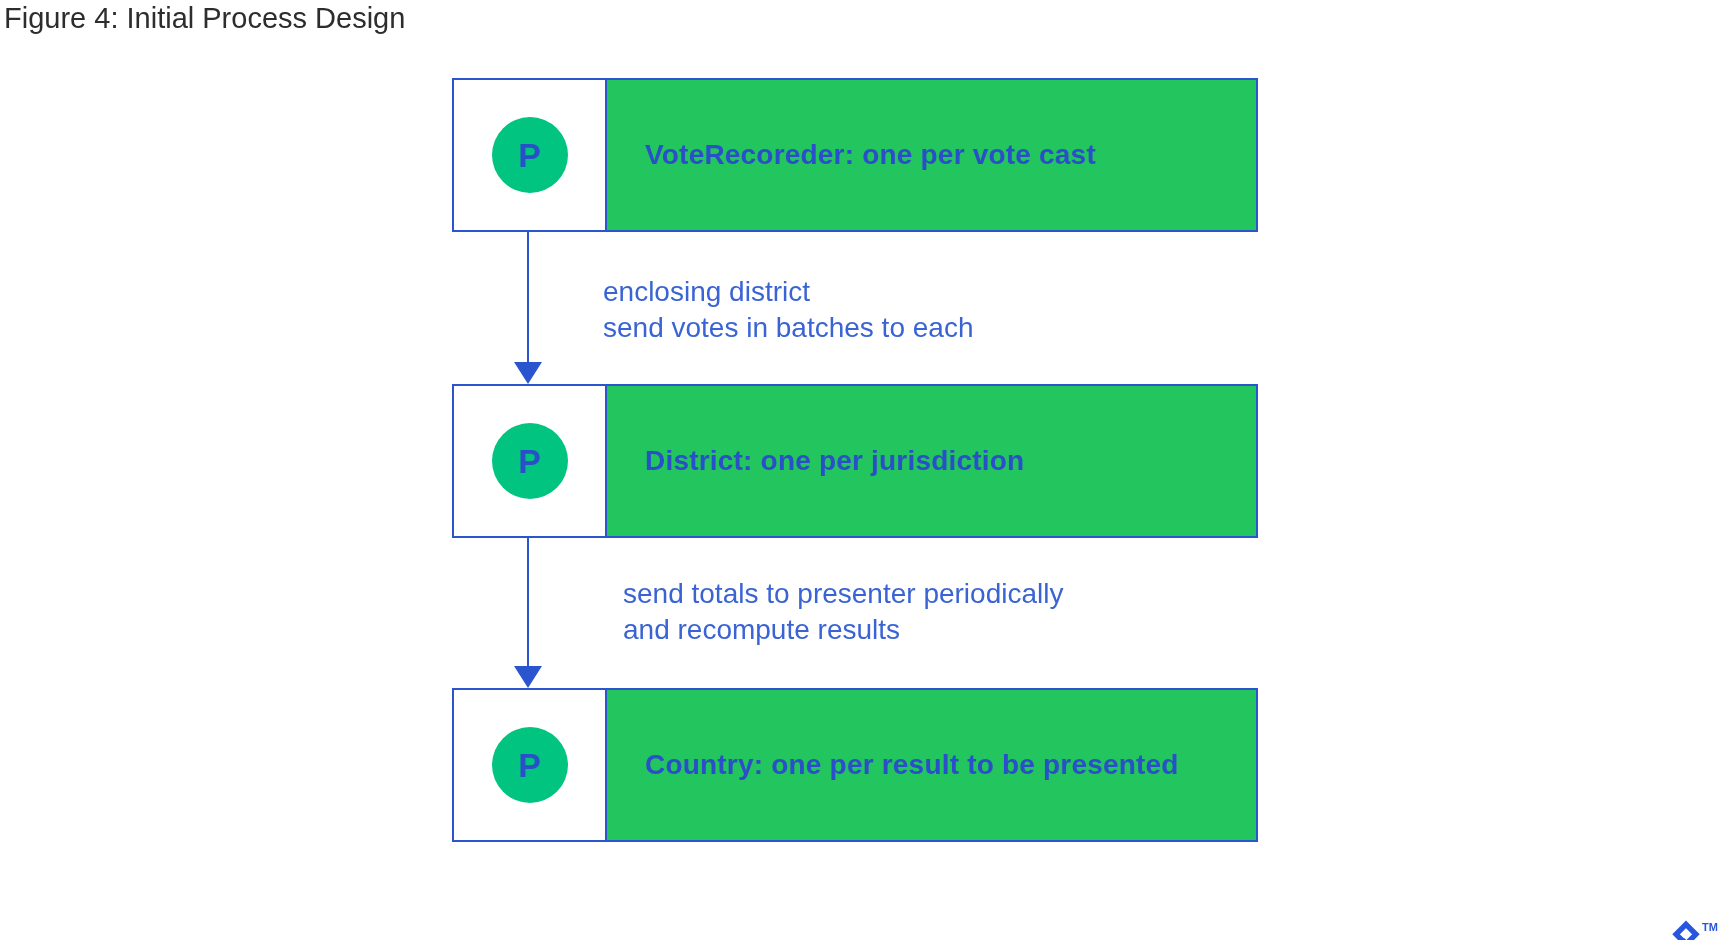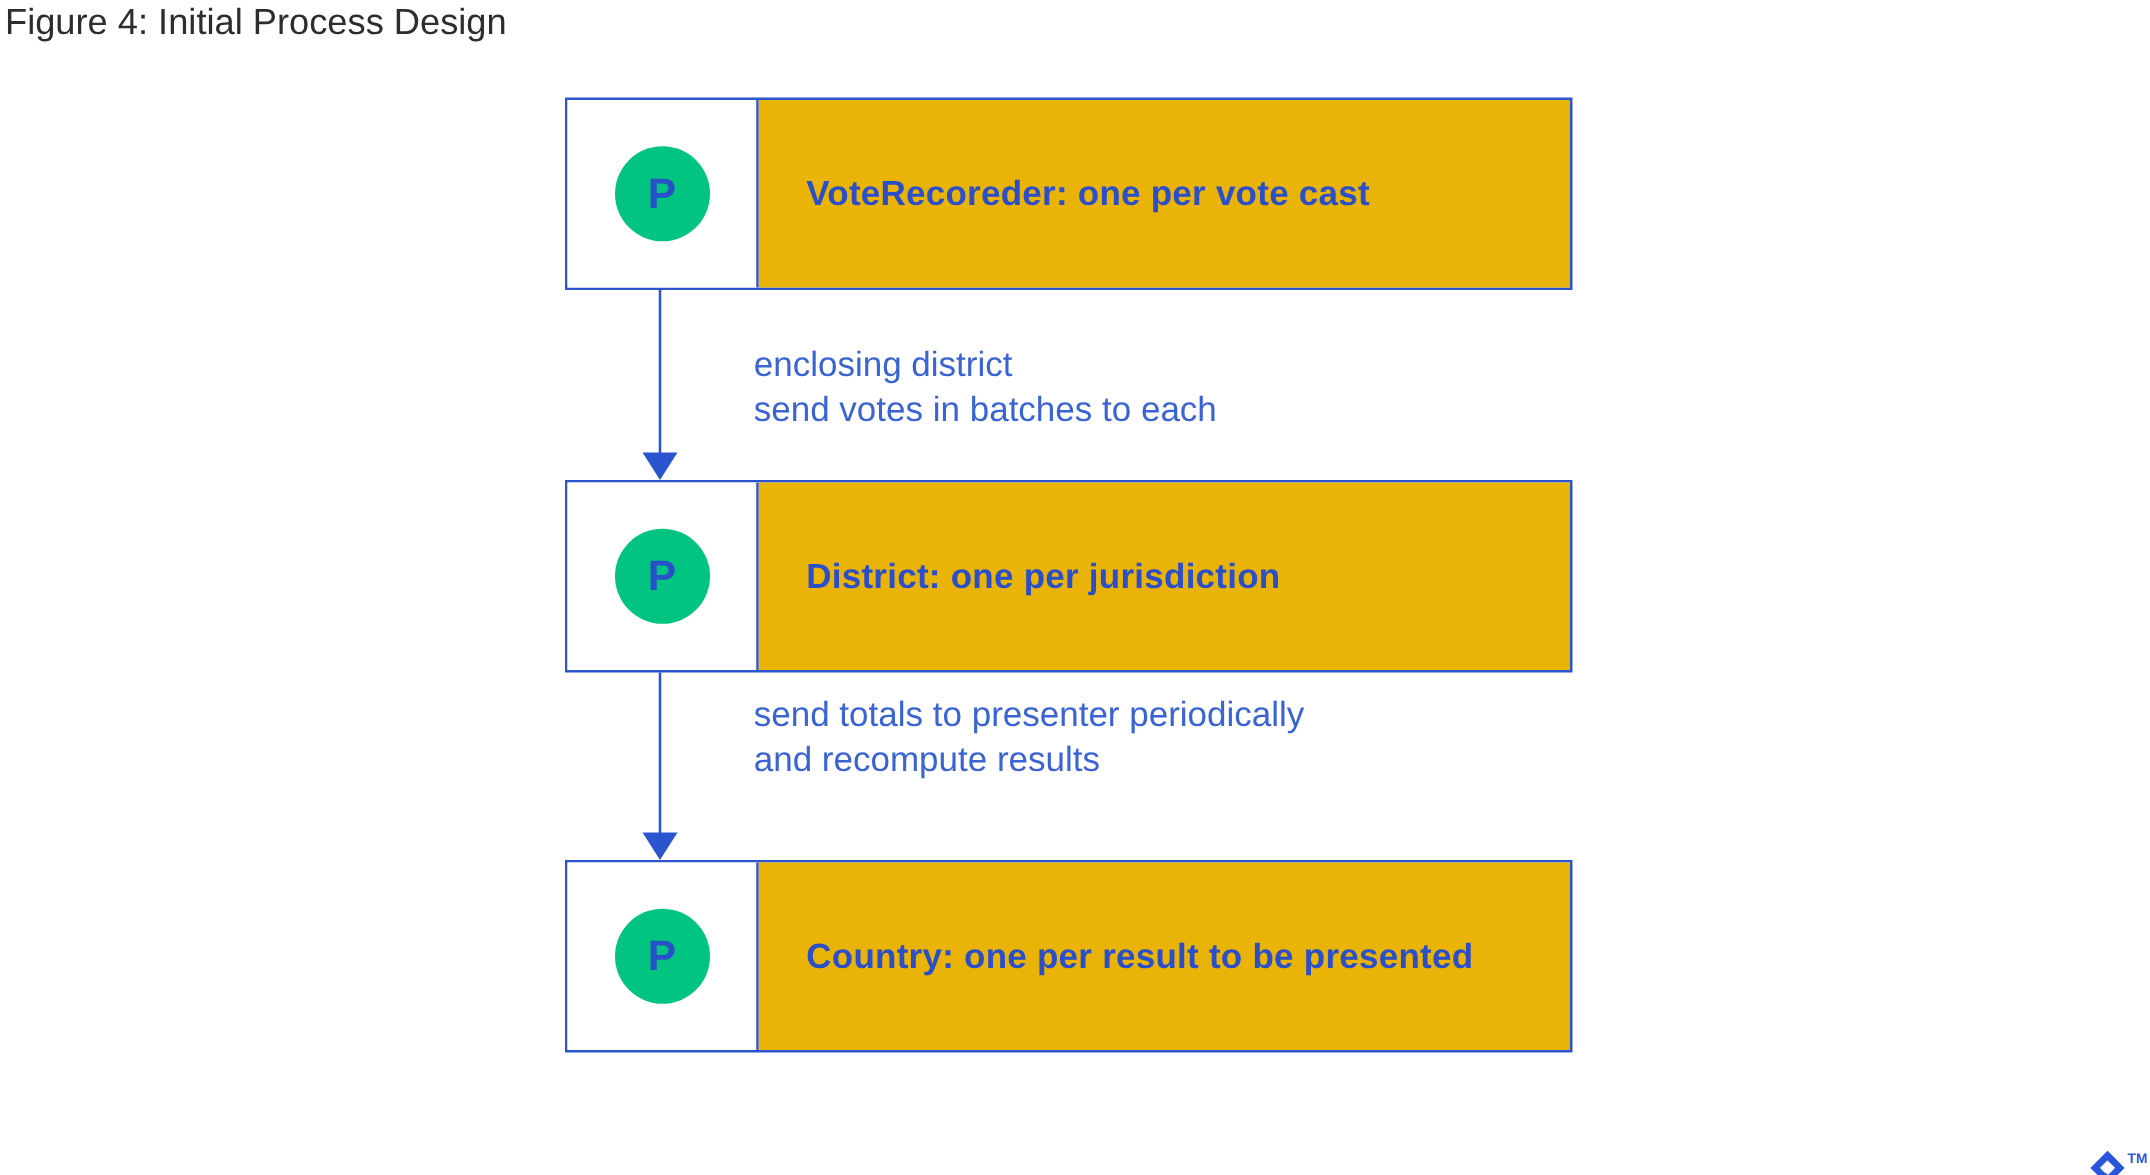--- a/index.html
+++ b/index.html
@@ -23,21 +23,21 @@
     width:151px;flex:0 0 151px;background:#ffffff;
     border-right:2px solid #2b55cf;
     display:flex;align-items:center;justify-content:center;
   }
   .node .badge{
     width:76px;height:76px;border-radius:50%;background:#00c47f;
     display:flex;align-items:center;justify-content:center;
     color:#2950c8;font-weight:bold;font-size:34px;
   }
   .node .label-cell{
-    flex:1;background:#eab308;display:flex;align-items:center;
+    flex:1;background:#22c55e;display:flex;align-items:center;
     padding-left:38px;
   }
   .node .label-cell .node-label{
     color:#2b4fc9;font-weight:bold;font-size:28px;letter-spacing:0.2px;
   }
   
   .edge-line{position:absolute;left:527px;width:2px;background:#2b55cf;}
   .edge-line.e1{top:232px;height:131px;}
   .edge-line.e2{top:538px;height:129px;}
   .edge-head{
@@ -45,21 +45,21 @@
     border-left:14px solid transparent;border-right:14px solid transparent;
     border-top:22px solid #2b55cf;
   }
   .edge-head.e1{top:362px;}
   .edge-head.e2{top:666px;}
   .edge-label{
     position:absolute;left:603px;width:560px;
     color:#3a64d3;font-size:28px;line-height:36px;font-weight:400;
   }
   .edge-label.e1{top:274px;}
-  .edge-label.e2{top:554px;}
+  .edge-label.e2{top:576px;margin-left:20px;}
   
   .logo-wrap{position:absolute;left:1668px;top:920px;width:52px;height:52px;}
   .logo-wrap svg{position:absolute;left:0;top:0;}
   .tm{
     position:absolute;left:34px;top:1px;
     color:#2856dc;font-size:11px;font-weight:bold;letter-spacing:0px;
   }
 </style>
 </head>
 <body>

